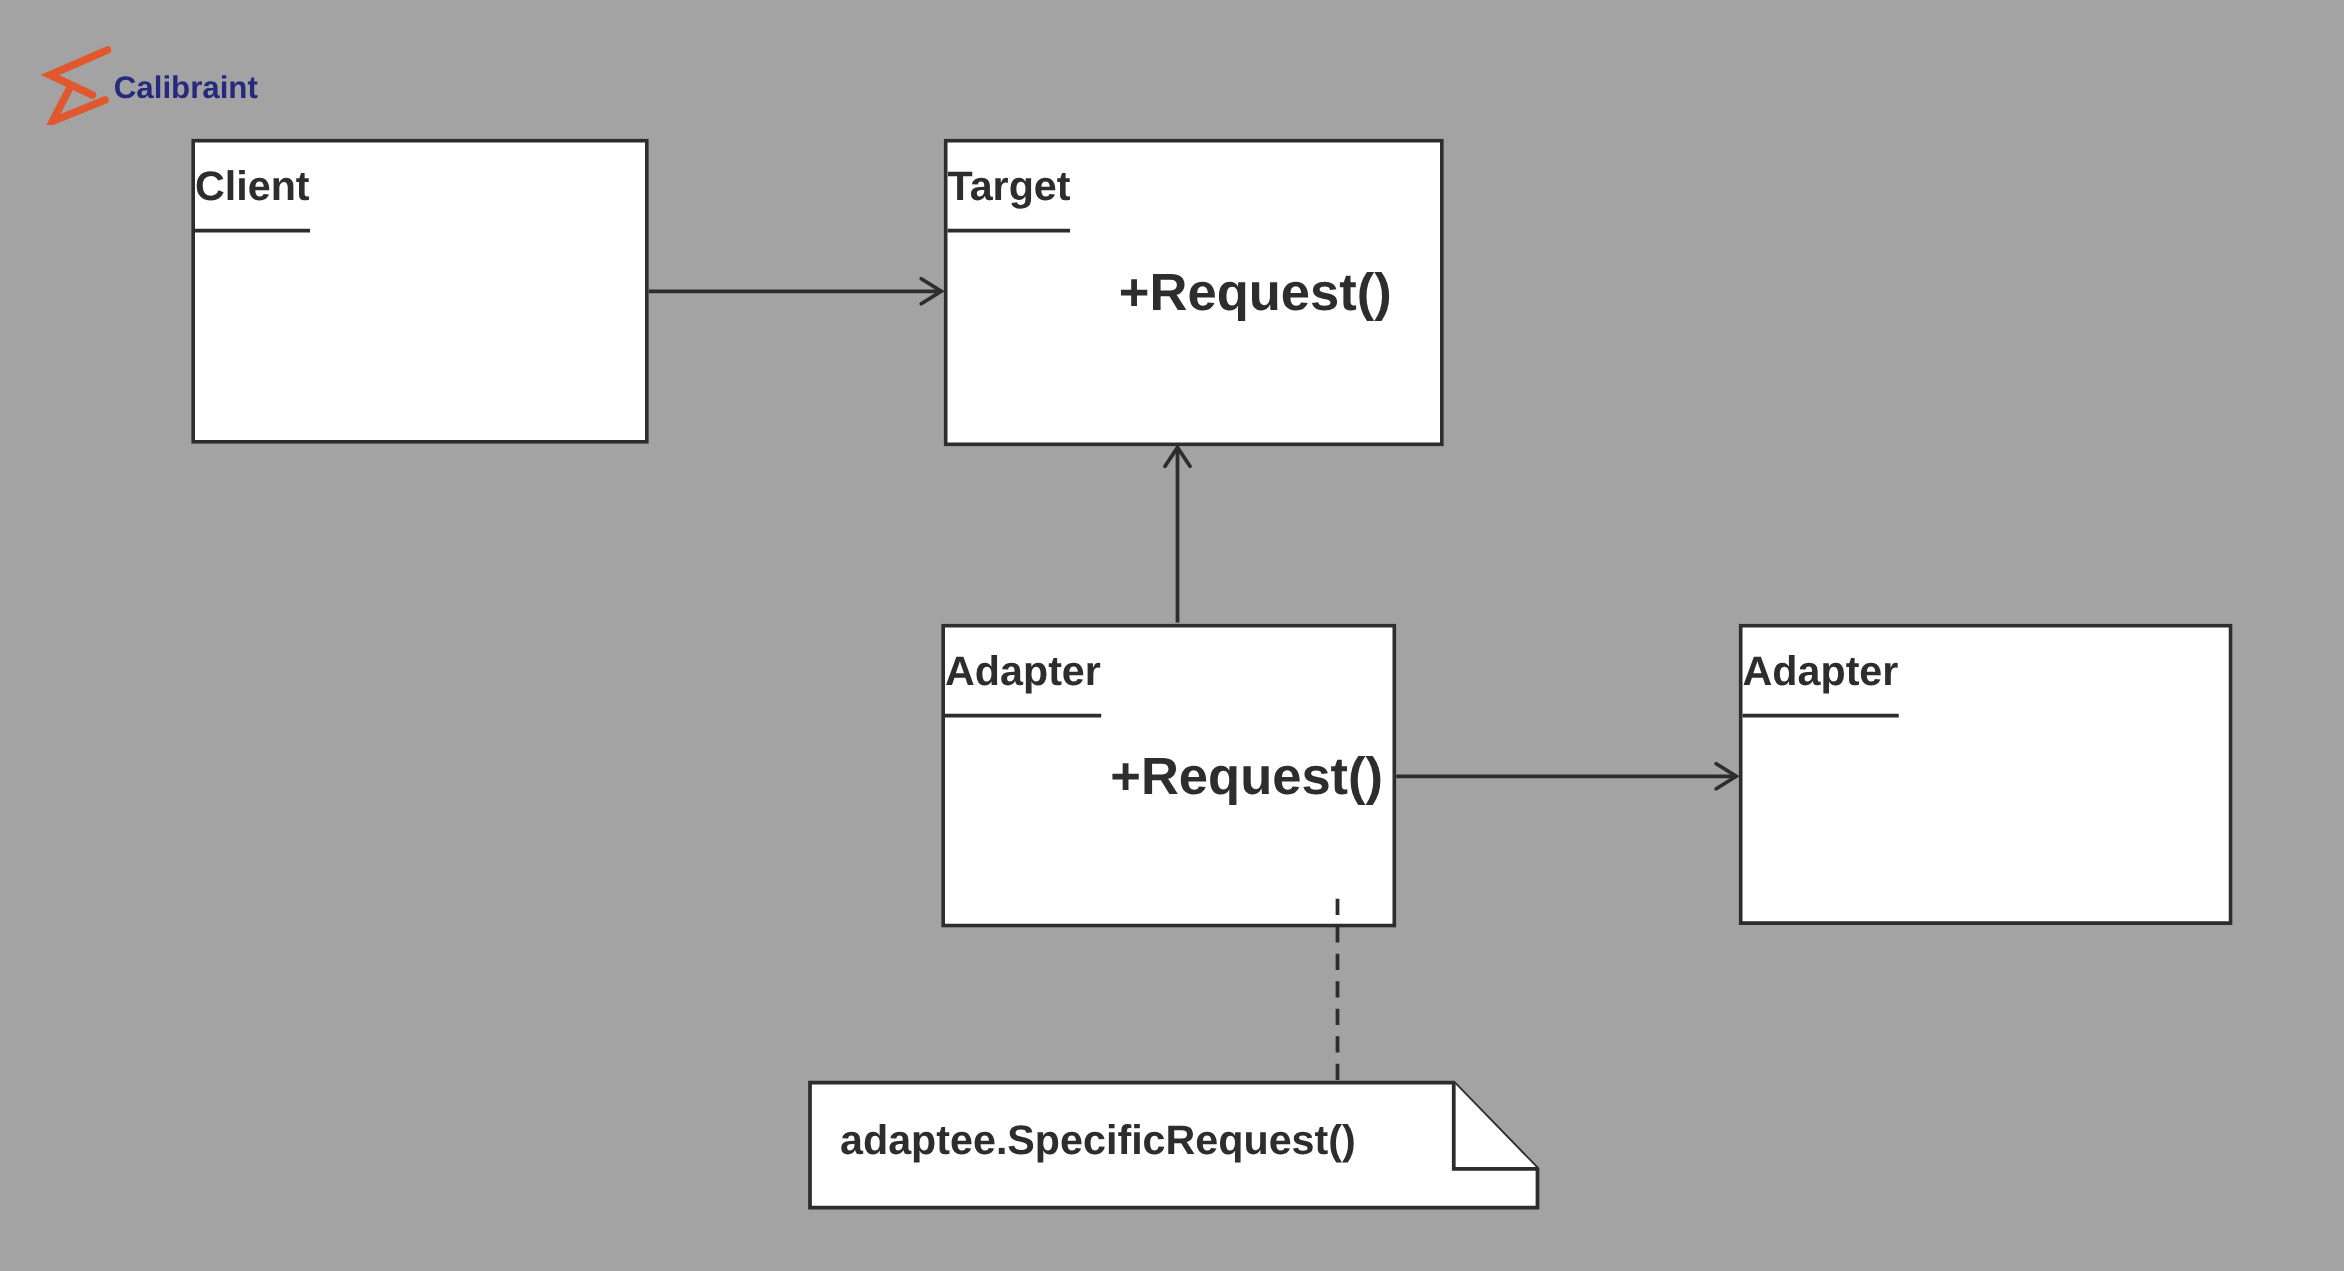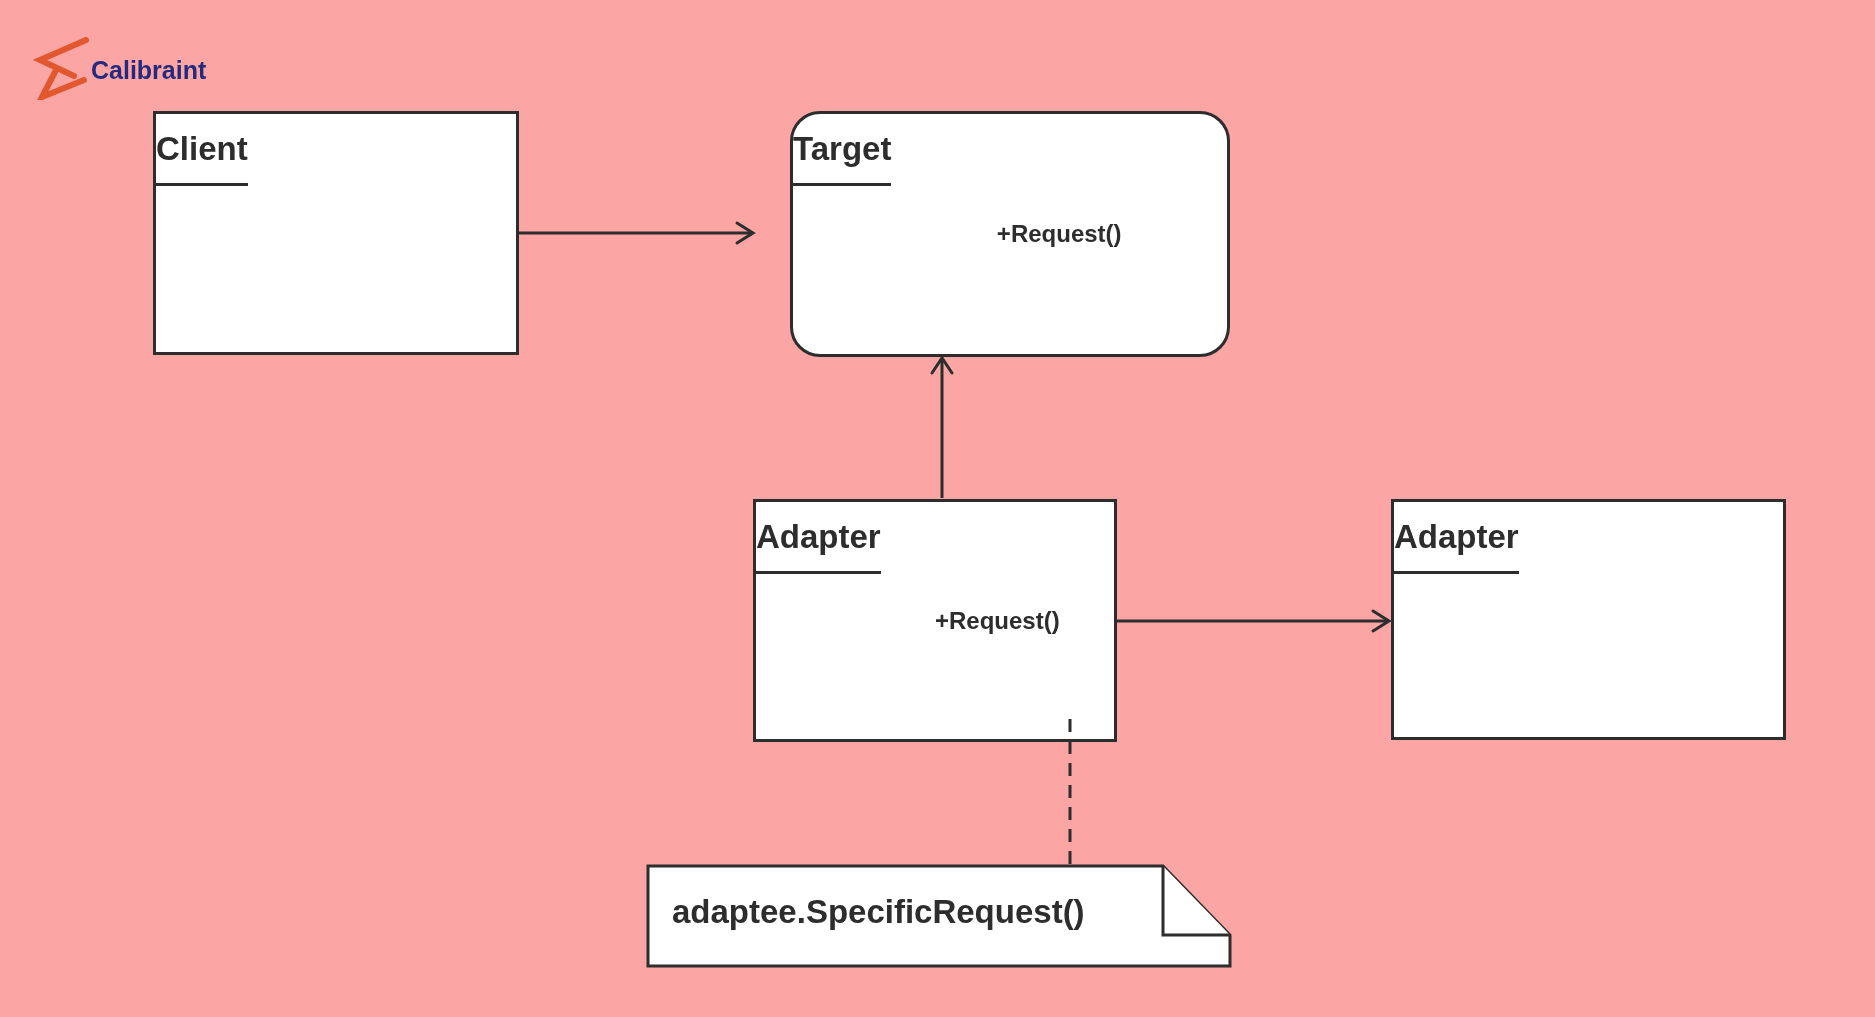--- a/index.html
+++ b/index.html
@@ -7,21 +7,21 @@
     padding: 0;
   }
   body {
     font-family: "Liberation Sans", "DejaVu Sans", sans-serif;
     background: #FDF0E8;
   }
   .canvas {
     position: relative;
     width: 1875px;
     height: 1017px;
-    background: #fca5a5;
+    background: #a3a3a3;
     overflow: hidden;
   }
 
   
   .logo {
     position: absolute;
     left: 33px;
     top: 36px;
     display: flex;
     align-items: center;
@@ -63,26 +63,26 @@
   .uml-attrs {
     height: 94px;
     border-bottom: 3px solid #2D2D2D;
     flex: none;
   }
   .uml-methods {
     flex: 1;
     display: flex;
     align-items: center;
     justify-content: center;
-    font-size: 24px;
+    font-size: 42px;
     font-weight: 700;
   }
 
   #box-client  { left: 153px; top: 111px; width: 366px; height: 244px; }
-  #box-target  { left: 790px; top: 111px; width: 440px; height: 246px; border-radius: 30px; }
+  #box-target  { left: 755px; top: 111px; width: 400px; height: 246px; }
   #box-adapter { left: 753px; top: 499px; width: 364px; height: 243px; }
   #box-adaptee { left: 1391px; top: 499px; width: 395px; height: 241px; }
 
   
   .overlay {
     position: absolute;
     left: 0;
     top: 0;
     width: 1875px;
     height: 1017px;

